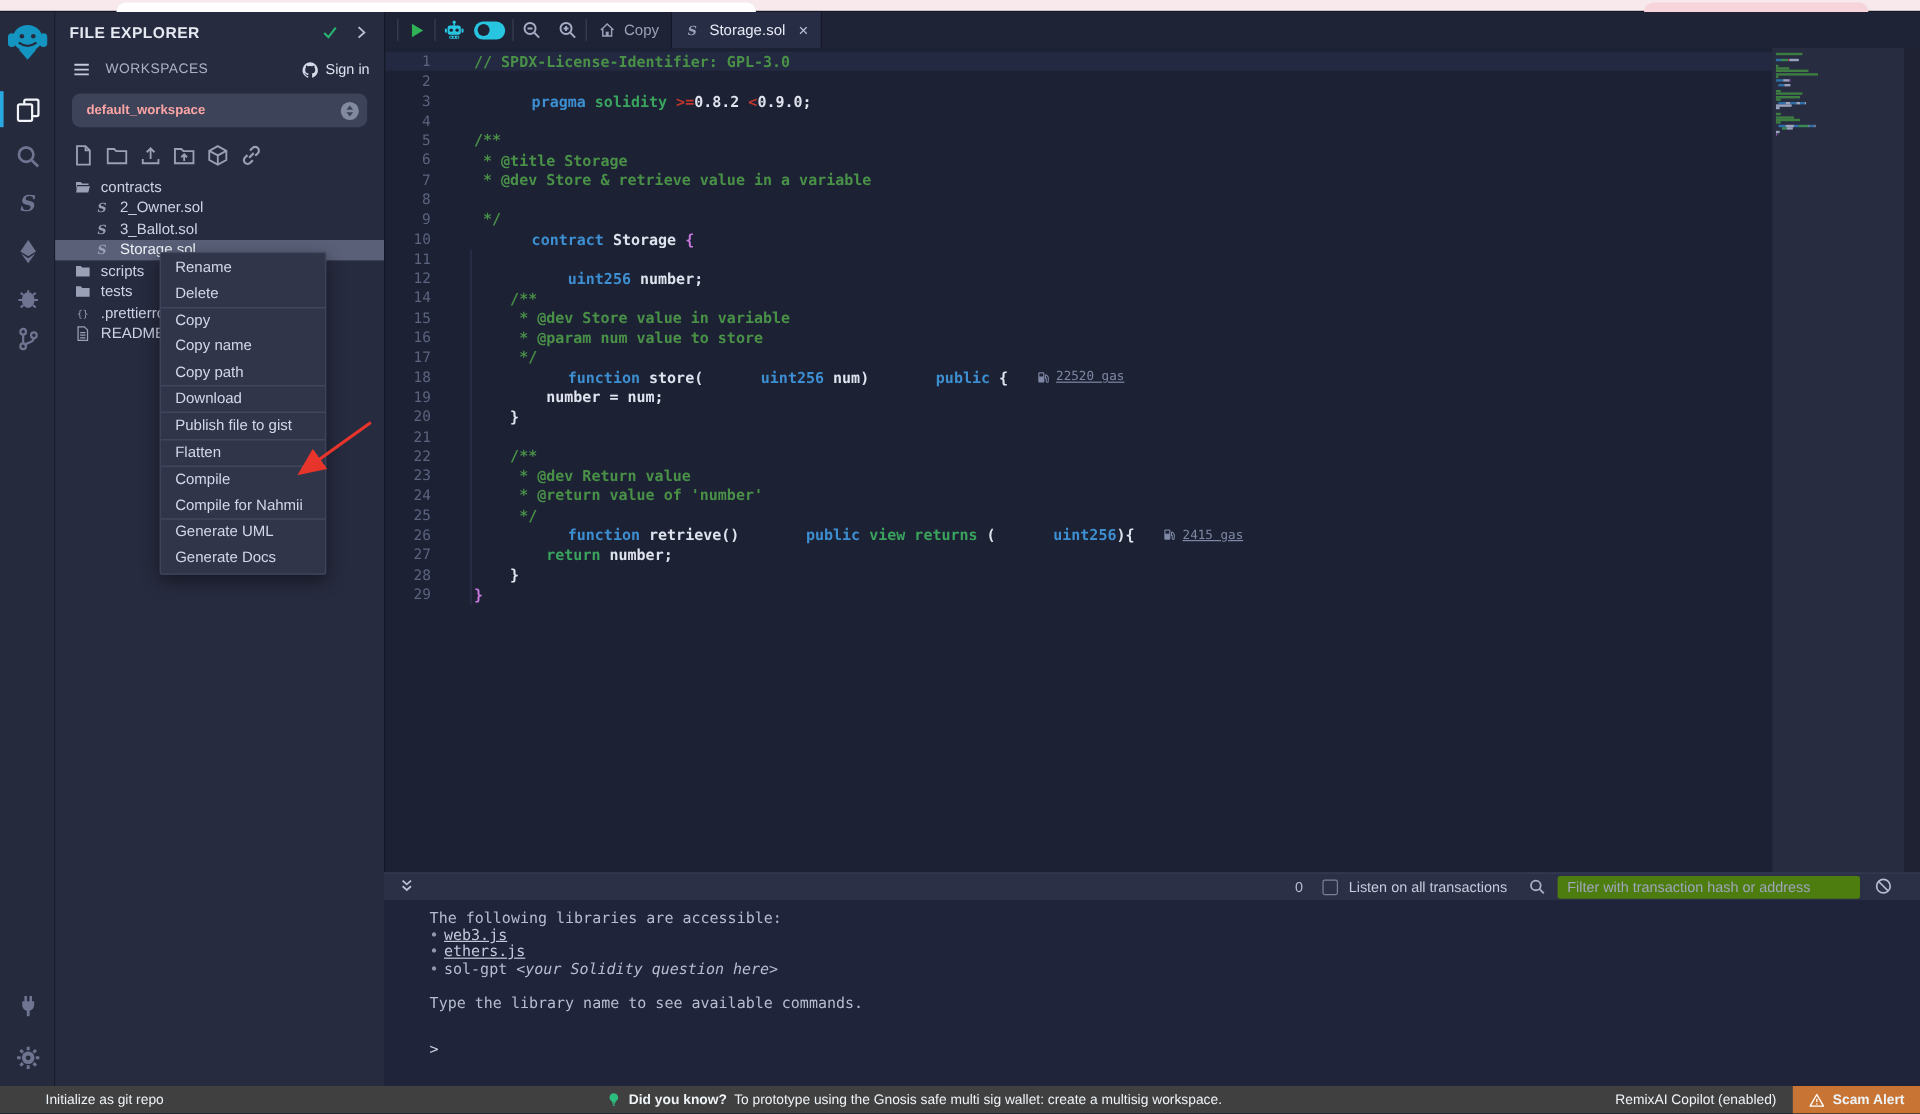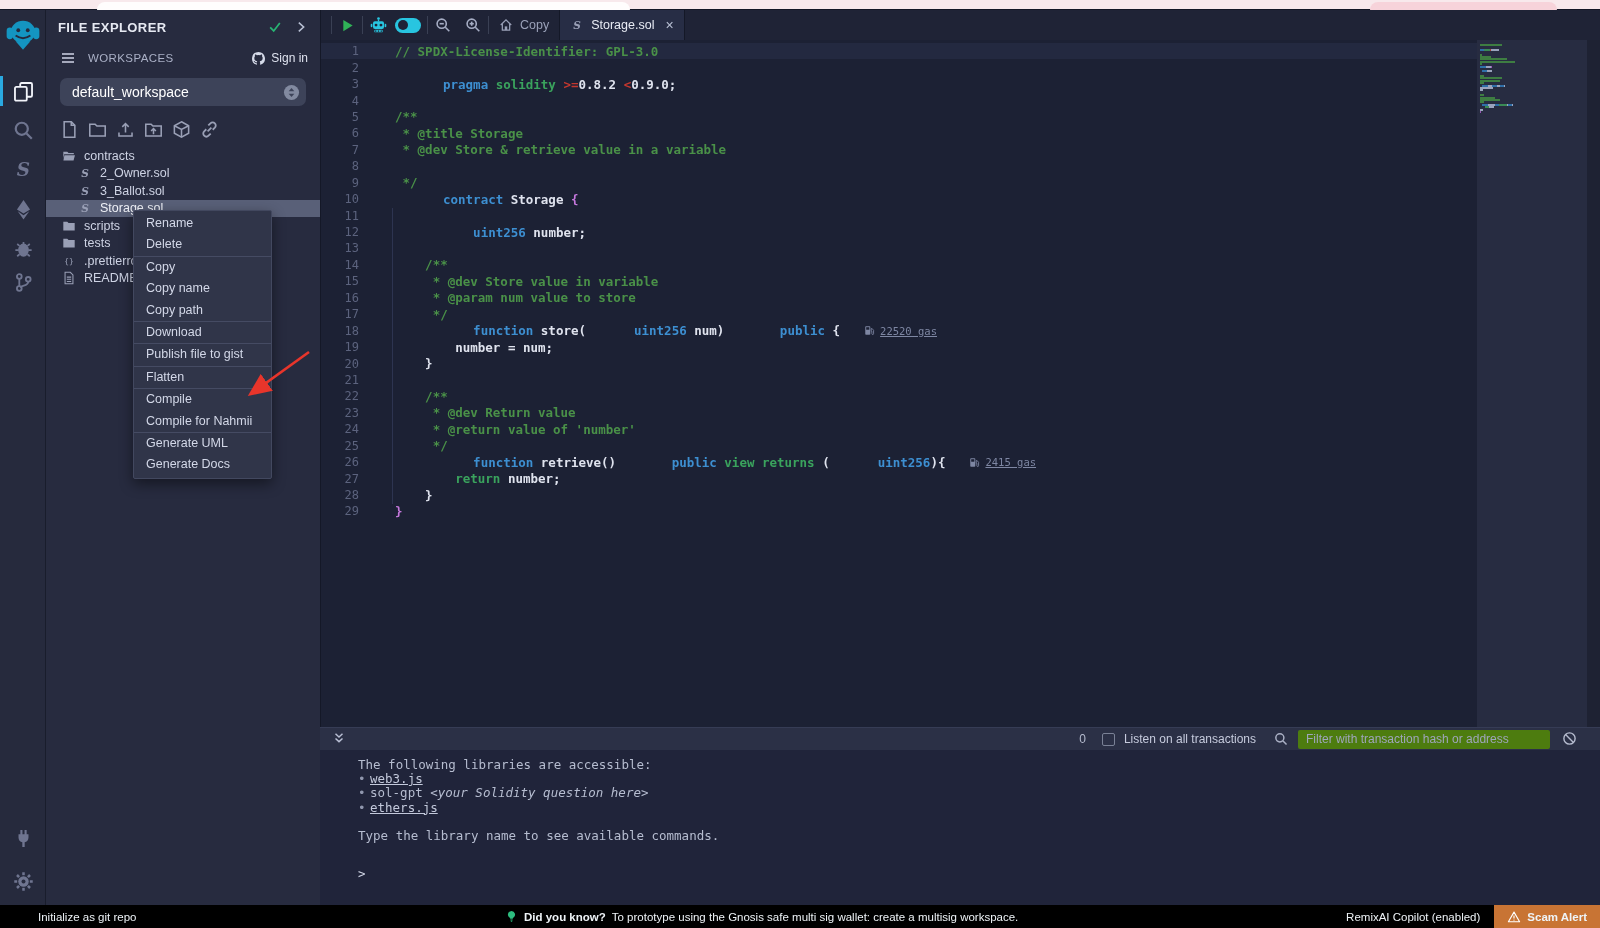--- a/index.html
+++ b/index.html
@@ -25,21 +25,21 @@
   .fp-title { font-size:13px; font-weight:bold; letter-spacing:.4px; color:#e6e9f2; flex:1; }
   .fp-header .hicon { width:18px; height:18px; margin-left:8px; display:flex; align-items:center; justify-content:center; color:#b9c0d4; cursor:pointer; }
   .fp-header .hicon svg { width:14px; height:14px; }
   .ws-row { display:flex; align-items:center; height:24px; padding:0 12px 0 14px; margin-top:2px; }
   .ws-row .hamb { width:16px; height:16px; color:#c6cbdc; margin-right:12px; cursor:pointer; }
   .ws-row .hamb svg { width:16px; height:16px; }
   .ws-label { font-size:11.5px; color:#aab0c6; letter-spacing:.4px; flex:1; }
   .signin { display:flex; align-items:center; gap:5px; color:#dfe3ef; font-size:12px; cursor:pointer; }
   .signin svg { width:15px; height:15px; }
   .ws-select { margin:8px 14px 0 14px; height:28px; background:#3d4359; border-radius:7px; display:flex; align-items:center; padding:0 6px 0 12px; cursor:pointer; }
-  .ws-select .ws-name { flex:1; font-size:14px; font-weight:normal; color:#ffffff; }
+  .ws-select .ws-name { flex:1; font-size:11px; font-weight:bold; color:#fca5a5; }
   .ws-select svg { width:17px; height:17px; }
   .fp-tools { display:flex; align-items:center; gap:9px; padding:14px 0 6px 14px; color:#9aa0b6; }
   .fp-tools .ticon { width:19px; height:19px; cursor:pointer; display:flex; }
   .fp-tools .ticon svg { width:19px; height:19px; }
   .tree { margin-top:2px; }
   .tree-row { display:flex; align-items:center; height:17.5px; font-size:12.5px; color:#ced3e4; cursor:pointer; white-space:nowrap; overflow:hidden; }
   .tree-row.selected { background:#596078; color:#eef0f6; }
   .tree-row .ticn { width:15px; height:15px; margin-right:8px; flex:none; display:flex; align-items:center; justify-content:center; color:#9aa0b6; }
   .tree-row .ticn svg { width:14px; height:14px; }
   .tree-row.ind-0 { padding-left:15px; }
@@ -103,21 +103,21 @@
 
   .term-body { position:absolute; left:320px; top:750px; width:1280px; height:155px; background:#20243a; font-family:"DejaVu Sans Mono", monospace; font-size:12.5px; color:#b6bdd0; padding:8px 0 0 38px; }
   .term-line { line-height:14.2px; white-space:pre; }
   .term-line.bullet { position:relative; padding-left:12px; }
   .term-line.bullet::before { content:"•"; position:absolute; left:0; color:#8f96ad; }
   .term-line a { color:#c3c9db; text-decoration:underline; cursor:pointer; }
   .term-line .ital { font-style:italic; }
   .term-prompt { margin-top:24px; line-height:14px; color:#cfd4e4; }
 
   
-  .status-bar { position:absolute; left:0; top:905px; width:1600px; height:23px; background:#000000; display:flex; align-items:center; color:#eef3f7; font-size:11.5px; }
+  .status-bar { position:absolute; left:0; top:905px; width:1600px; height:23px; background:#404040; display:flex; align-items:center; color:#eef3f7; font-size:11.5px; }
   .sb-left { padding-left:38px; cursor:pointer; }
   .sb-tip { position:absolute; left:505px; display:flex; align-items:center; gap:6px; }
   .sb-tip svg { width:13px; height:13px; }
   .sb-tip b { font-weight:bold; }
   .sb-right { margin-left:auto; display:flex; align-items:center; height:100%; }
   .sb-copilot { margin-right:14px; cursor:pointer; }
   .scam-btn { height:100%; background:#c87434; display:flex; align-items:center; gap:6px; padding:0 13px; font-weight:bold; cursor:pointer; }
   .scam-btn svg { width:14px; height:14px; }
 </style>
 </head>
@@ -452,21 +452,20 @@
           <div class="code-line"><span class="ln">3</span><span class="code"><span class="t-k">pragma </span><span class="t-g">solidity </span><span class="t-r">&gt;=</span><span class="t-w">0.8.2 </span><span class="t-r">&lt;</span><span class="t-w">0.9.0;</span></span></div>
           <div class="code-line"><span class="ln">4</span><span class="code"></span></div>
           <div class="code-line"><span class="ln">5</span><span class="code"><span class="t-c">/**</span></span></div>
           <div class="code-line"><span class="ln">6</span><span class="code"><span class="t-c"> * @title Storage</span></span></div>
           <div class="code-line"><span class="ln">7</span><span class="code"><span class="t-c"> * @dev Store &amp; retrieve value in a variable</span></span></div>
           <div class="code-line"><span class="ln">8</span></div>
           <div class="code-line"><span class="ln">9</span><span class="code"><span class="t-c"> */</span></span></div>
           <div class="code-line"><span class="ln">10</span><span class="code"><span class="t-k">contract </span><span class="t-w">Storage </span><span class="t-m">{</span></span></div>
           <div class="code-line"><span class="ln">11</span><span class="code"></span></div>
           <div class="code-line"><span class="ln">12</span><span class="code"><span class="t-w">    </span><span class="t-k">uint256 </span><span class="t-w">number;</span></span></div>
-          <div class="code-line"><span class="ln">13</span><span class="code"></span></div>
           <div class="code-line"><span class="ln">14</span><span class="code"><span class="t-c">    /**</span></span></div>
           <div class="code-line"><span class="ln">15</span><span class="code"><span class="t-c">     * @dev Store value in variable</span></span></div>
           <div class="code-line"><span class="ln">16</span><span class="code"><span class="t-c">     * @param num value to store</span></span></div>
           <div class="code-line"><span class="ln">17</span><span class="code"><span class="t-c">     */</span></span></div>
           <div class="code-line"><span class="ln">18</span><span class="code"><span class="t-w">    </span><span class="t-k">function </span><span class="t-w">store(</span><span class="t-k">uint256 </span><span class="t-w">num) </span><span class="t-k">public </span><span class="t-w">{</span></span><span class="gas"><svg viewBox="0 0 14 14" fill="currentColor">
                 <rect x="1.6" y="1.6" width="6.4" height="10.8" rx="1"></rect>
                 <rect x="2.8" y="2.8" width="4" height="3.2" fill="#1c2134"></rect>
                 <path d="M9.2 4.6h1.2l1.8 2.2v4.2a1.1 1.1 0 0 1-2.2 0V8H9.2Z" fill="none" stroke="currentColor" stroke-width="1.1"></path>
               </svg><span>22520 gas</span></span></div>
           <div class="code-line"><span class="ln">19</span><span class="code"><span class="t-w">        number = num;</span></span></div>
@@ -610,22 +609,22 @@
       <span class="ban"><svg viewBox="0 0 16 16" fill="none" stroke="currentColor" stroke-width="1.5">
             <circle cx="8" cy="8" r="6"></circle>
             <line x1="3.8" y1="3.8" x2="12.2" y2="12.2"></line>
           </svg></span>
     </div>
   </div>
   <div class="term-body">
     <div>
         <div class="term-line">The following libraries are accessible:</div>
         <div class="term-line bullet"><a>web3.js</a></div>
+        <div class="term-line bullet"><a>ethers.js</a></div>
         <div class="term-line bullet"><span>sol-gpt </span><span class="ital">&lt;your Solidity question here&gt;</span></div>
-        <div class="term-line bullet"><a>ethers.js</a></div>
         <div class="term-line">&nbsp;</div>
         <div class="term-line">Type the library name to see available commands.</div>
       </div>
     <div class="term-prompt">&gt;</div>
   </div>
 
   <div class="status-bar">
     <span class="sb-left">Initialize as git repo</span>
     <span class="sb-tip">
       <span style="display:flex">

